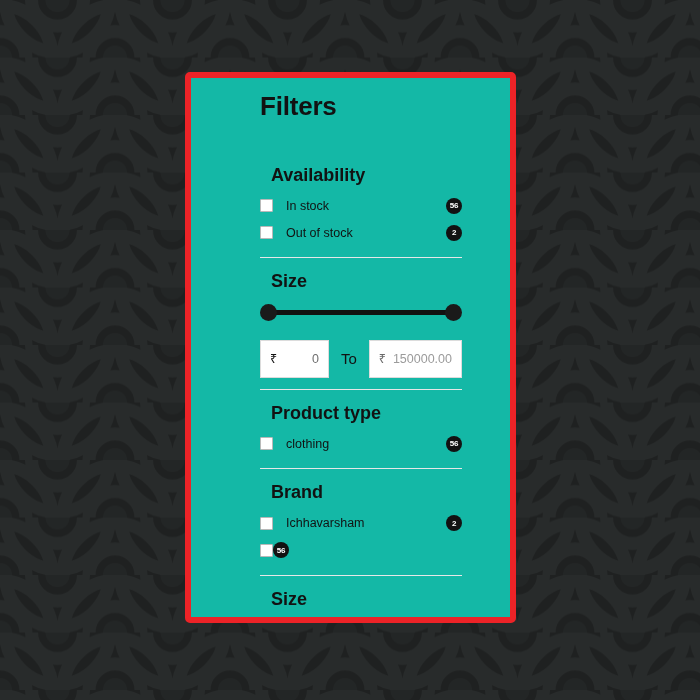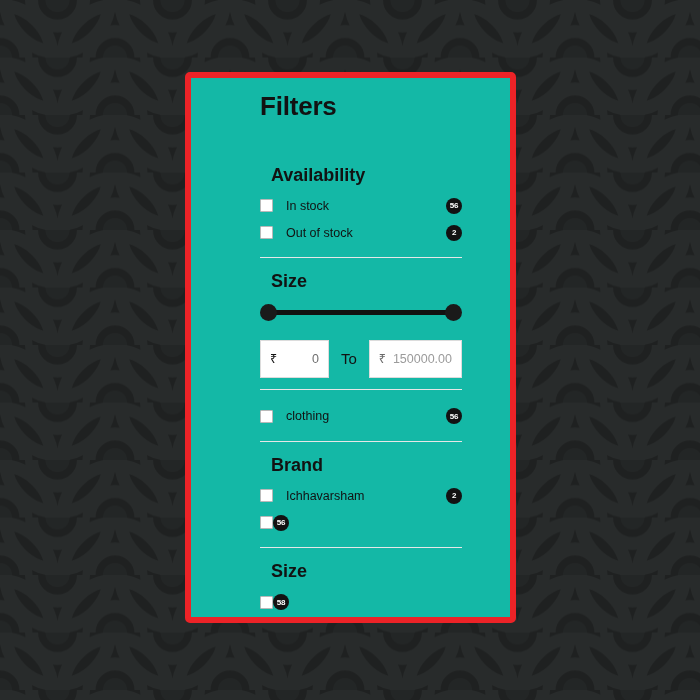--- a/index.html
+++ b/index.html
@@ -261,20 +261,21 @@
         <div class="price-field to">
           <span class="rupee">₹</span>
           <span class="price-value">150000.00</span>
         </div>
       </div>
     </div>
 
     <hr class="divider">
 
     <div class="section">
+      <div class="section-label">Product type</div>
 
       <div class="check-row">
         <span class="cbox"></span>
         <span class="check-label">clothing</span>
         <span class="count-badge">56</span>
       </div>
     </div>
 
     <hr class="divider">
 

